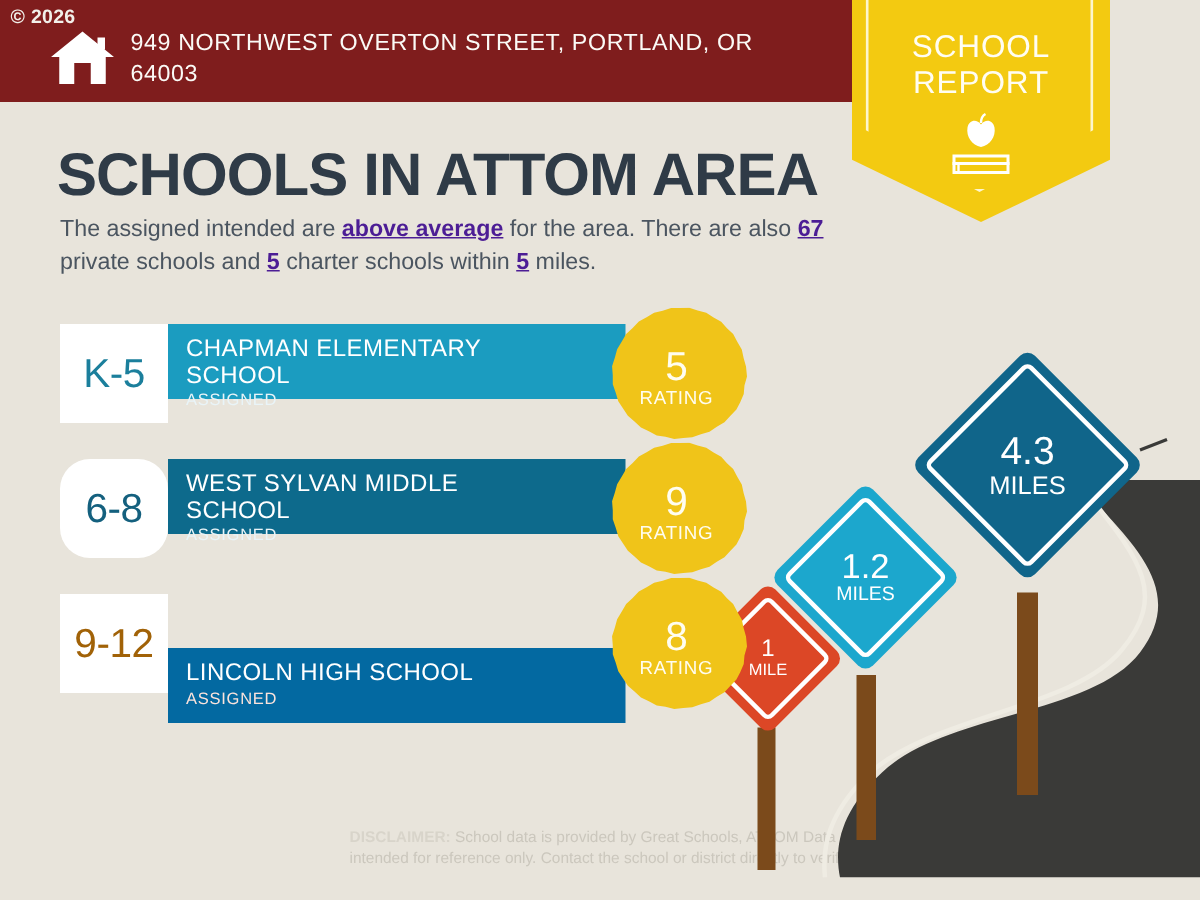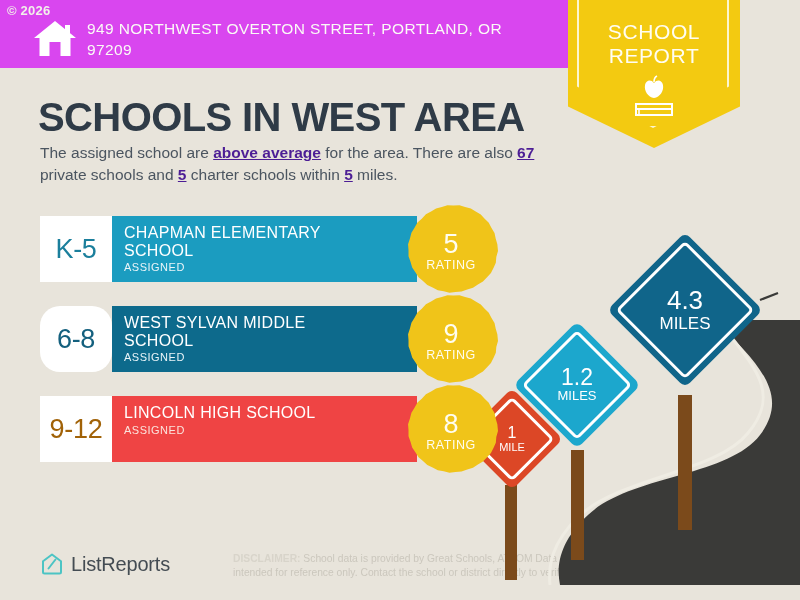--- a/index.html
+++ b/index.html
@@ -21,21 +21,21 @@
     overflow: hidden;
     background: #e8e4db;
   }
 
   
   .header {
     position: absolute;
     left: 0; top: 0;
     width: 720px;
     height: 68px;
-    background: #d946ef;
+    background: #7f1d1d;
   }
   .copyright {
     position: absolute;
     left: 7px; top: 3px;
     font-size: 13px;
     font-weight: bold;
     color: #f2f0ea;
     letter-spacing: 0.2px;
     white-space: nowrap;
   }
@@ -127,21 +127,21 @@
     background: #ffffff;
     display: flex;
     align-items: center;
     justify-content: center;
     font-size: 27px;
     letter-spacing: -0.3px;
   }
   .bar-body {
     position: absolute;
     left: 72px; top: 0;
-    width: 305px; height: 66px;
+    width: 305px; height: 50px;
     padding: 8px 0 0 12px;
     box-sizing: border-box;
     color: #ffffff;
   }
   .school-name {
     font-size: 16px;
     line-height: 17.5px;
     letter-spacing: 0.3px;
     color: #ffffff;
     max-width: 235px;
@@ -302,41 +302,41 @@
       </div>
     </div>
   </div>
 
   <div class="header">
     <div class="copyright">© 2026</div>
     <svg class="home-icon" viewBox="0 0 46 40">
       <path d="M23 3 L44 20 L38.5 20 L38.5 38 L28.5 38 L28.5 24 L17.5 24 L17.5 38 L7.5 38 L7.5 20 L2 20 Z" fill="#ffffff"></path>
       <rect x="33" y="7" width="5" height="8" fill="#ffffff"></rect>
     </svg>
-    <div class="address">949 NORTHWEST OVERTON STREET, PORTLAND, OR 97209</div>
+    <div class="address">949 NORTHWEST OVERTON STREET, PORTLAND, OR 64003</div>
   </div>
 
   <div class="badge-banner">
     <div class="badge-inner-line"></div>
     <div class="badge-text">
       <div>SCHOOL</div>
       <div>REPORT</div>
     </div>
     <svg class="apple-book" viewBox="0 0 56 50">
       <path d="M28 9 C25 5, 20 6, 19 11 C18 17, 22 23, 28 24 C34 23, 38 17, 37 11 C36 6, 31 5, 28 9 Z" fill="#ffffff"></path>
       <path d="M28 8 C28 5, 29 3, 31 2" stroke="#ffffff" stroke-width="1.6" fill="none"></path>
       <rect x="10" y="30" width="36" height="5" fill="none" stroke="#ffffff" stroke-width="2"></rect>
       <path d="M10 35 L10 41 L46 41 L46 35 Z" fill="none" stroke="#ffffff" stroke-width="2"></path>
       <path d="M13 41 L13 35" stroke="#ffffff" stroke-width="1.6"></path>
     </svg>
   </div>
 
-  <div class="main-title">SCHOOLS IN WEST AREA</div>
-
-  <div class="subtitle"><span>The assigned school are </span><b>above average</b><span> for the area. There are also </span><b>67</b><span> private schools and </span><b>5</b><span> charter schools within </span><b>5</b><span> miles.</span></div>
+  <div class="main-title">SCHOOLS IN ATTOM AREA</div>
+
+  <div class="subtitle"><span>The assigned intended are </span><b>above average</b><span> for the area. There are also </span><b>67</b><span> private schools and </span><b>5</b><span> charter schools within </span><b>5</b><span> miles.</span></div>
 
   <div class="bars">
 
     <div class="bar-row">
       <div class="grade-box" style="color:#1b7f9c;">K-5</div>
       <div class="bar-body" style="background:#1b9cc0;">
         <div class="school-name">CHAPMAN ELEMENTARY SCHOOL</div>
         <div class="assigned">ASSIGNED</div>
       </div>
       <div class="starburst">
@@ -352,35 +352,28 @@
         <div class="assigned">ASSIGNED</div>
       </div>
       <div class="starburst">
         <span class="rating-num">9</span>
         <span class="rating-label">RATING</span>
       </div>
     </div>
 
     <div class="bar-row">
       <div class="grade-box" style="color:#a16207;">9-12</div>
-      <div class="bar-body" style="background:#ef4444;">
+      <div class="bar-body" style="background:#0369a1;margin-top:36px;">
         <div class="school-name">LINCOLN HIGH SCHOOL</div>
         <div class="assigned" style="color:#fbe3dc;">ASSIGNED</div>
       </div>
       <div class="starburst">
         <span class="rating-num">8</span>
         <span class="rating-label">RATING</span>
       </div>
     </div>
 
   </div>
 
-  <div class="footer-logo">
-    <svg width="24" height="24" viewBox="0 0 24 24">
-      <path d="M12 2.5 L21 9.2 L21 20 Q21 21.5 19.5 21.5 L4.5 21.5 Q3 21.5 3 20 L3 9.2 Z" fill="none" stroke="#4cc4c4" stroke-width="2" stroke-linejoin="round"></path>
-      <path d="M15.5 7.5 L8.5 16.5" stroke="#4cc4c4" stroke-width="2" stroke-linecap="round"></path>
-    </svg>
-    <span class="logo-text">ListReports</span>
-  </div>
 
   <div class="disclaimer"><b>DISCLAIMER:</b><span> School data is provided by Great Schools, ATTOM Data Solutions and agent selection. It is intended for reference only. Contact the school or district directly to verify enrollment eligibility.</span></div>
 
 </div>
 
 </body></html>

